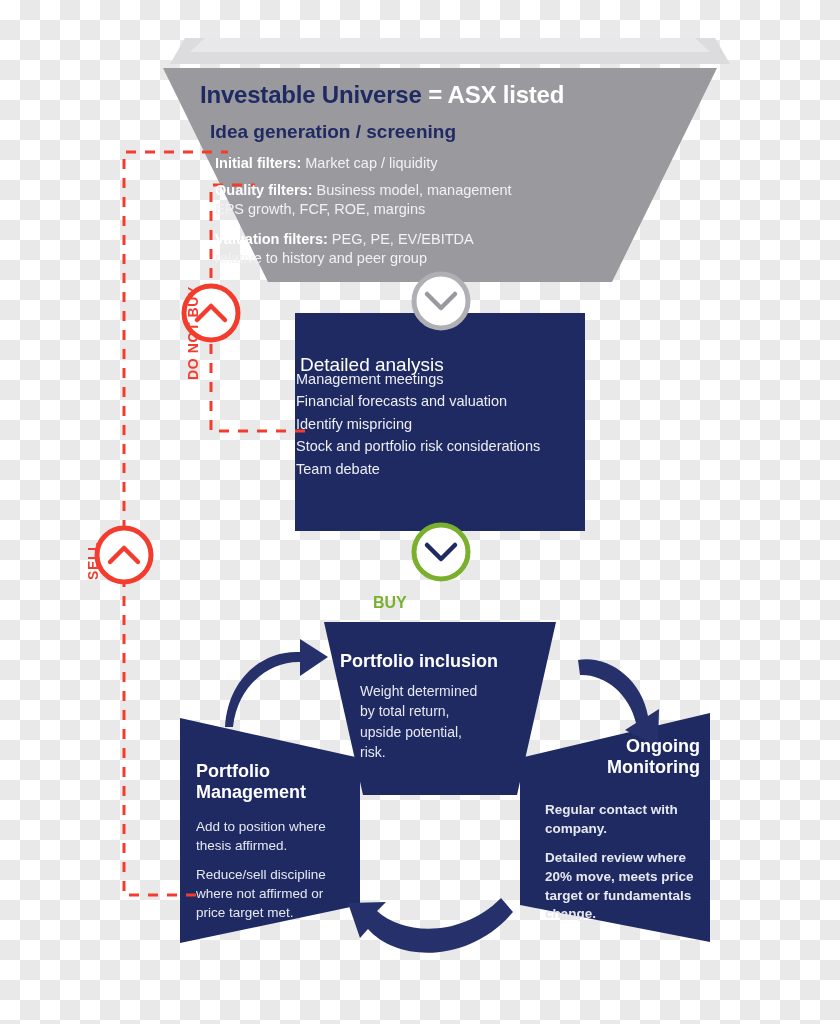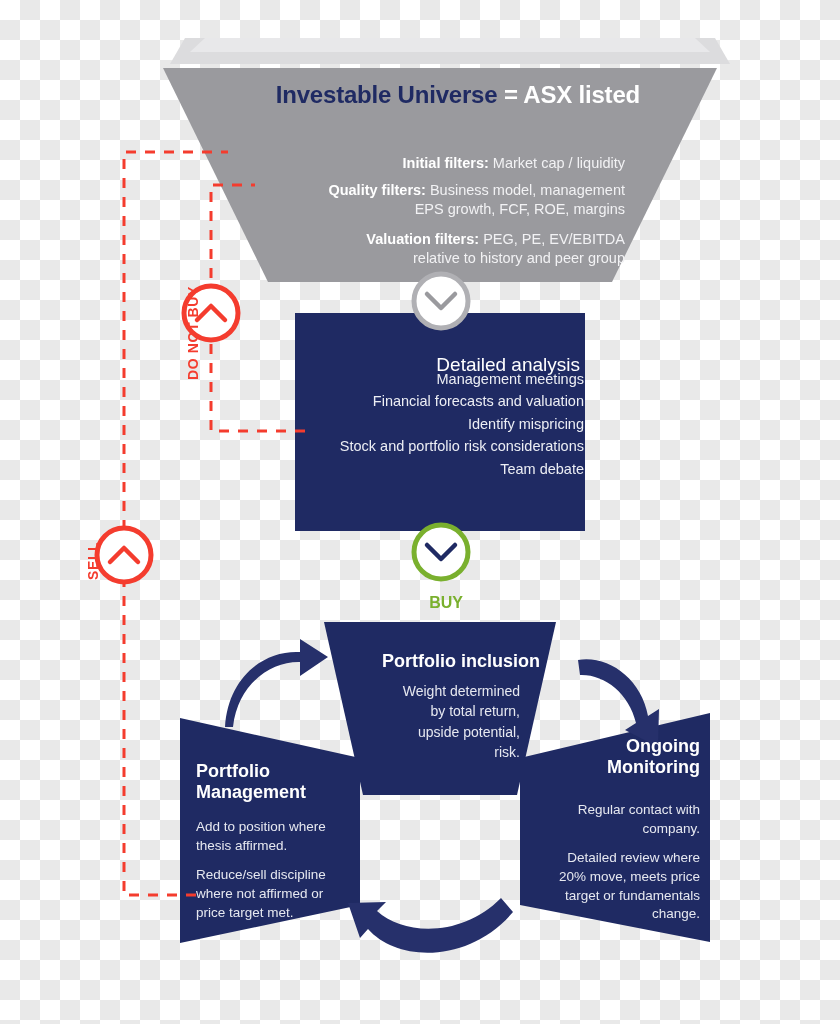--- a/index.html
+++ b/index.html
@@ -30,21 +30,21 @@
     width: 840px;
     height: 1024px;
     pointer-events: none;
   }
   .layer > * { pointer-events: auto; }
 
   
   .txt {
     position: absolute;
     color: #ffffff;
-    text-align: right;
+    text-align: left;
     line-height: 1.28;
     -webkit-font-smoothing: antialiased;
   }
 
   .funnel-title {
     left: 200px; top: 80px; width: 440px;
     font-size: 24px; font-weight: bold;
     color: #1f2a63;
     letter-spacing: -0.2px;
   }
@@ -54,21 +54,21 @@
     left: 210px; top: 120px; width: 420px;
     font-size: 19px; font-weight: bold;
     color: #1f2a63;
   }
 
   .funnel-line {
     left: 215px; width: 410px;
     font-size: 14.5px;
     color: #f2f2f4;
   }
-  .funnel-line b { font-weight: bold; color: #ffffff; margin-left: 40px; }
+  .funnel-line b { font-weight: bold; color: #ffffff; }
   #f-initial   { top: 154px; }
   #f-quality   { top: 181px; }
   #f-valuation { top: 230px; }
 
   
   .da-title {
     left: 300px; top: 353px; width: 280px;
     font-size: 19px; font-weight: normal;
   }
   .da-body {
@@ -107,21 +107,21 @@
   
   .om-title {
     left: 560px; top: 736px; width: 140px;
     font-size: 18px; font-weight: bold;
     text-align: right; line-height: 1.18;
   }
   .om-body {
     left: 545px; top: 801px; width: 155px;
     font-size: 13.5px;
     color: #e6e8f0;
-    text-align: right; line-height: 1.38;
+    text-align: left; line-height: 1.38; font-weight: bold;
   }
   .om-body p { margin: 0 0 11px 0; }
 
   
   .buy-label {
     left: 373px; top: 593px; width: 90px;
     font-size: 16px; font-weight: bold;
     color: #7ab02e;
   }
 
@@ -203,20 +203,21 @@
       <path d="M110,562 L124,548 L138,562" fill="none" stroke="#f43c2e" stroke-width="4.5" stroke-linecap="round" stroke-linejoin="round"></path>
     </g>
   </svg>
 
   <div class="txt funnel-title">
     <span>Investable Universe</span>
     <span class="lightword">=</span>
     <span class="lightword">ASX listed</span>
   </div>
 
+  <div class="txt funnel-sub">Idea generation / screening</div>
 
   <div class="txt funnel-line" id="f-initial">
     <b>Initial filters:</b><span> Market cap / liquidity</span>
   </div>
 
   <div class="txt funnel-line" id="f-quality">
     <b>Quality filters:</b><span> Business model, management</span><br>
     <span>EPS growth, FCF, ROE, margins</span>
   </div>
 

